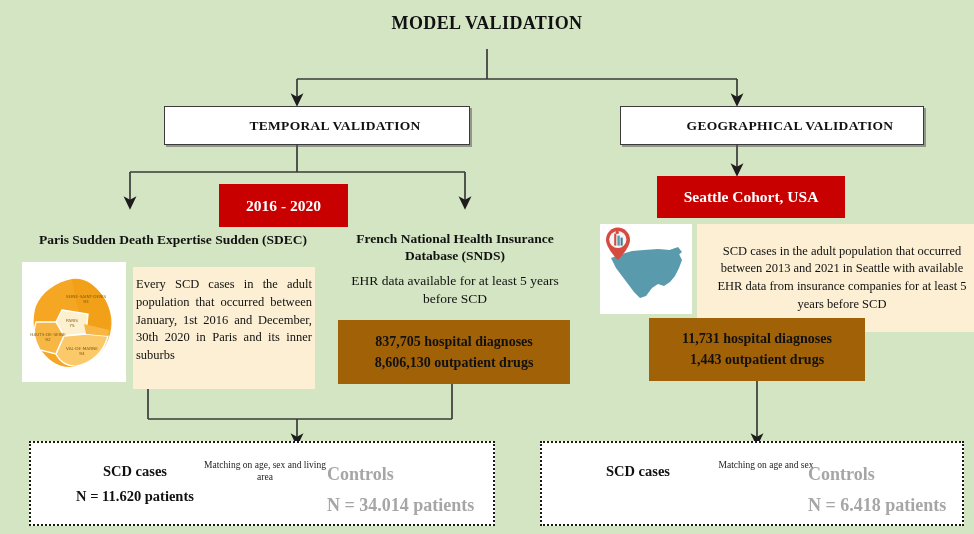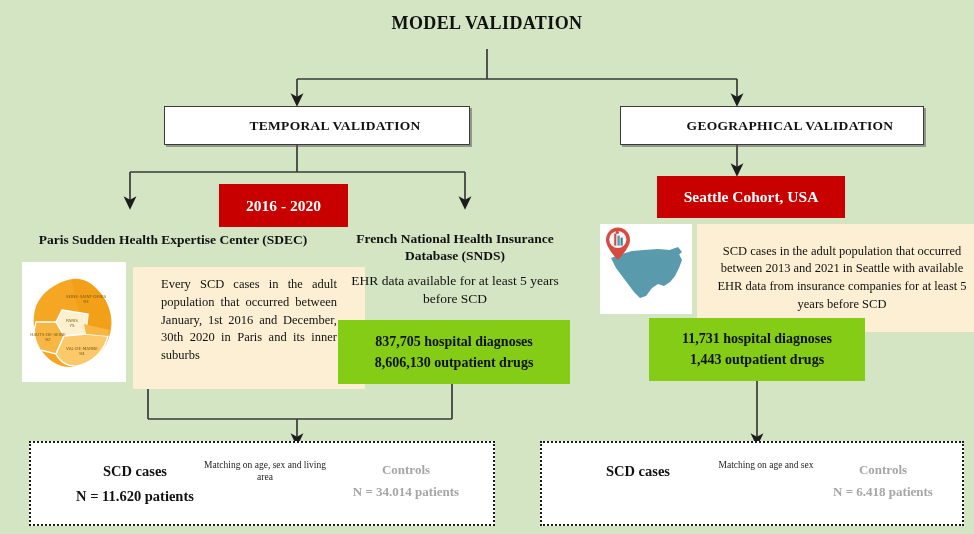--- a/index.html
+++ b/index.html
@@ -45,43 +45,43 @@
   
   .shead {
     font-size:13.5px; font-weight:bold; text-align:center; line-height:1.25;
   }
 
   
   .cream {
     background:#fcefd3;
     font-size:12.5px; line-height:1.42;
   }
-  .cream.just { text-align:justify; text-justify:inter-word; padding:9px 28px; }
+  .cream.just { text-align:justify; text-justify:inter-word; padding:9px 3px; }
   .cream.ctr  { text-align:center; padding:9px 11px; }
 
   .yellow {
-    background:#84cc16;
+    background:#a16207;
     display:flex; flex-direction:column; align-items:center; justify-content:center;
     gap:5px;
     font-size:14px; font-weight:bold;
   }
 
   .plain-ctr { font-size:13.5px; text-align:center; line-height:1.35; }
 
   
   .pic { background:#ffffff; overflow:hidden; }
 
   
   .dotbox {
     background:#ffffff;
     border:2.2px dotted #1a1a1a;
     position:absolute;
   }
   .cases  { font-size:14.5px; font-weight:bold; text-align:center; line-height:1.7; }
-  .controls { font-size:13px; font-weight:bold; text-align:center; line-height:1.7; color:#a6a6a6; }
+  .controls { font-size:18px; font-weight:bold; line-height:1.7; color:#a6a6a6; }
   .matchlbl { font-size:9.5px; text-align:center; line-height:1.25; color:#222; }
 
   svg.lines { position:absolute; left:0; top:0; width:974px; height:534px; pointer-events:none; }
 </style>
 </head>
 <body>
 
 <div id="root">
 
   <svg class="lines" viewBox="0 0 974 534">
@@ -128,21 +128,21 @@
   </div>
 
   <div class="abs vbox" style="left:620px; top:106px; width:266px; height:37px;">
     <span>GEOGRAPHICAL VALIDATION</span>
   </div>
 
   <div class="abs redbox" style="left:219px; top:184px; width:129px; height:43px;">
     <span>2016 - 2020</span>
   </div>
 
-  <div class="abs shead" style="left:8px; top:232px; width:330px;">Paris Sudden Health Expertise Center (SDEC)</div>
+  <div class="abs shead" style="left:8px; top:232px; width:330px;">Paris Sudden Death Expertise Sudden (SDEC)</div>
 
   <div class="abs pic" style="left:22px; top:262px; width:104px; height:120px;">
     <svg viewBox="0 0 104 120" width="104" height="120">
 
       <path d="M14,44 C20,30 34,20 50,17 C62,15 72,22 80,33 C88,44 92,58 88,72
                C84,88 72,100 56,104 C40,108 26,100 18,86 C11,73 10,56 14,44 Z" fill="#f5a623"></path>
       <path d="M50,18 C64,16 74,24 82,36 C88,46 90,58 87,68 L62,62 L54,40 Z" fill="#f2a017"></path>
       <path d="M40,48 L66,52 L64,72 L42,74 L34,60 Z" fill="#fdf0cf" stroke="#ffffff" stroke-width="1.4"></path>
       <path d="M14,60 L34,60 L42,74 L34,92 L18,88 C12,78 11,68 14,60 Z" fill="#f8b744" stroke="#ffffff" stroke-width="1.4"></path>
       <path d="M42,74 L64,72 L86,74 C82,90 70,101 55,104 C46,105 38,100 34,92 Z" fill="#fbc96a" stroke="#ffffff" stroke-width="1.4"></path>

